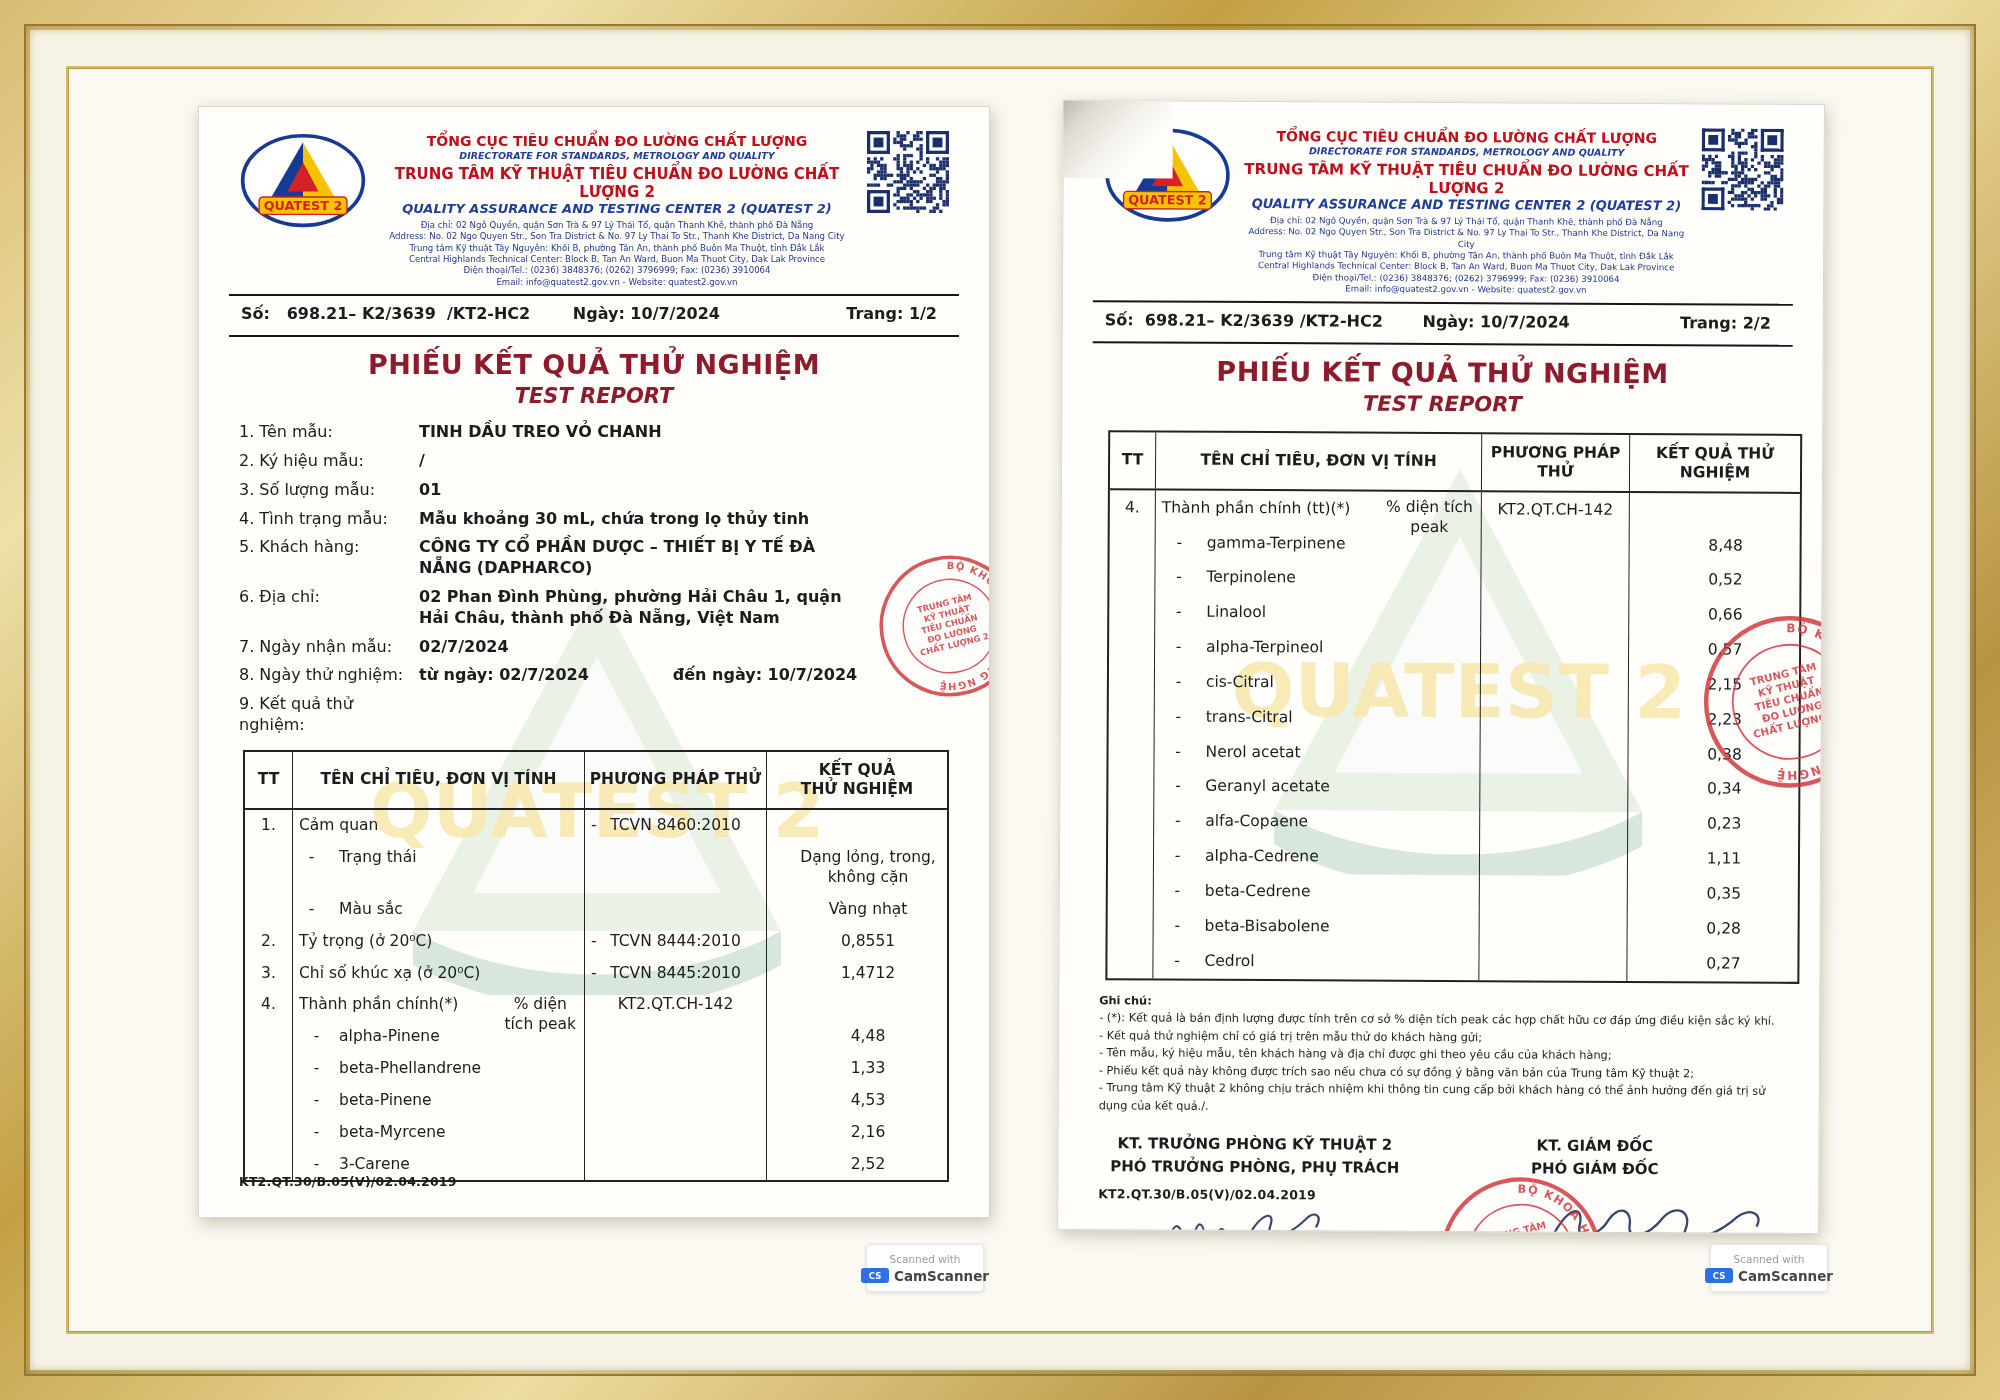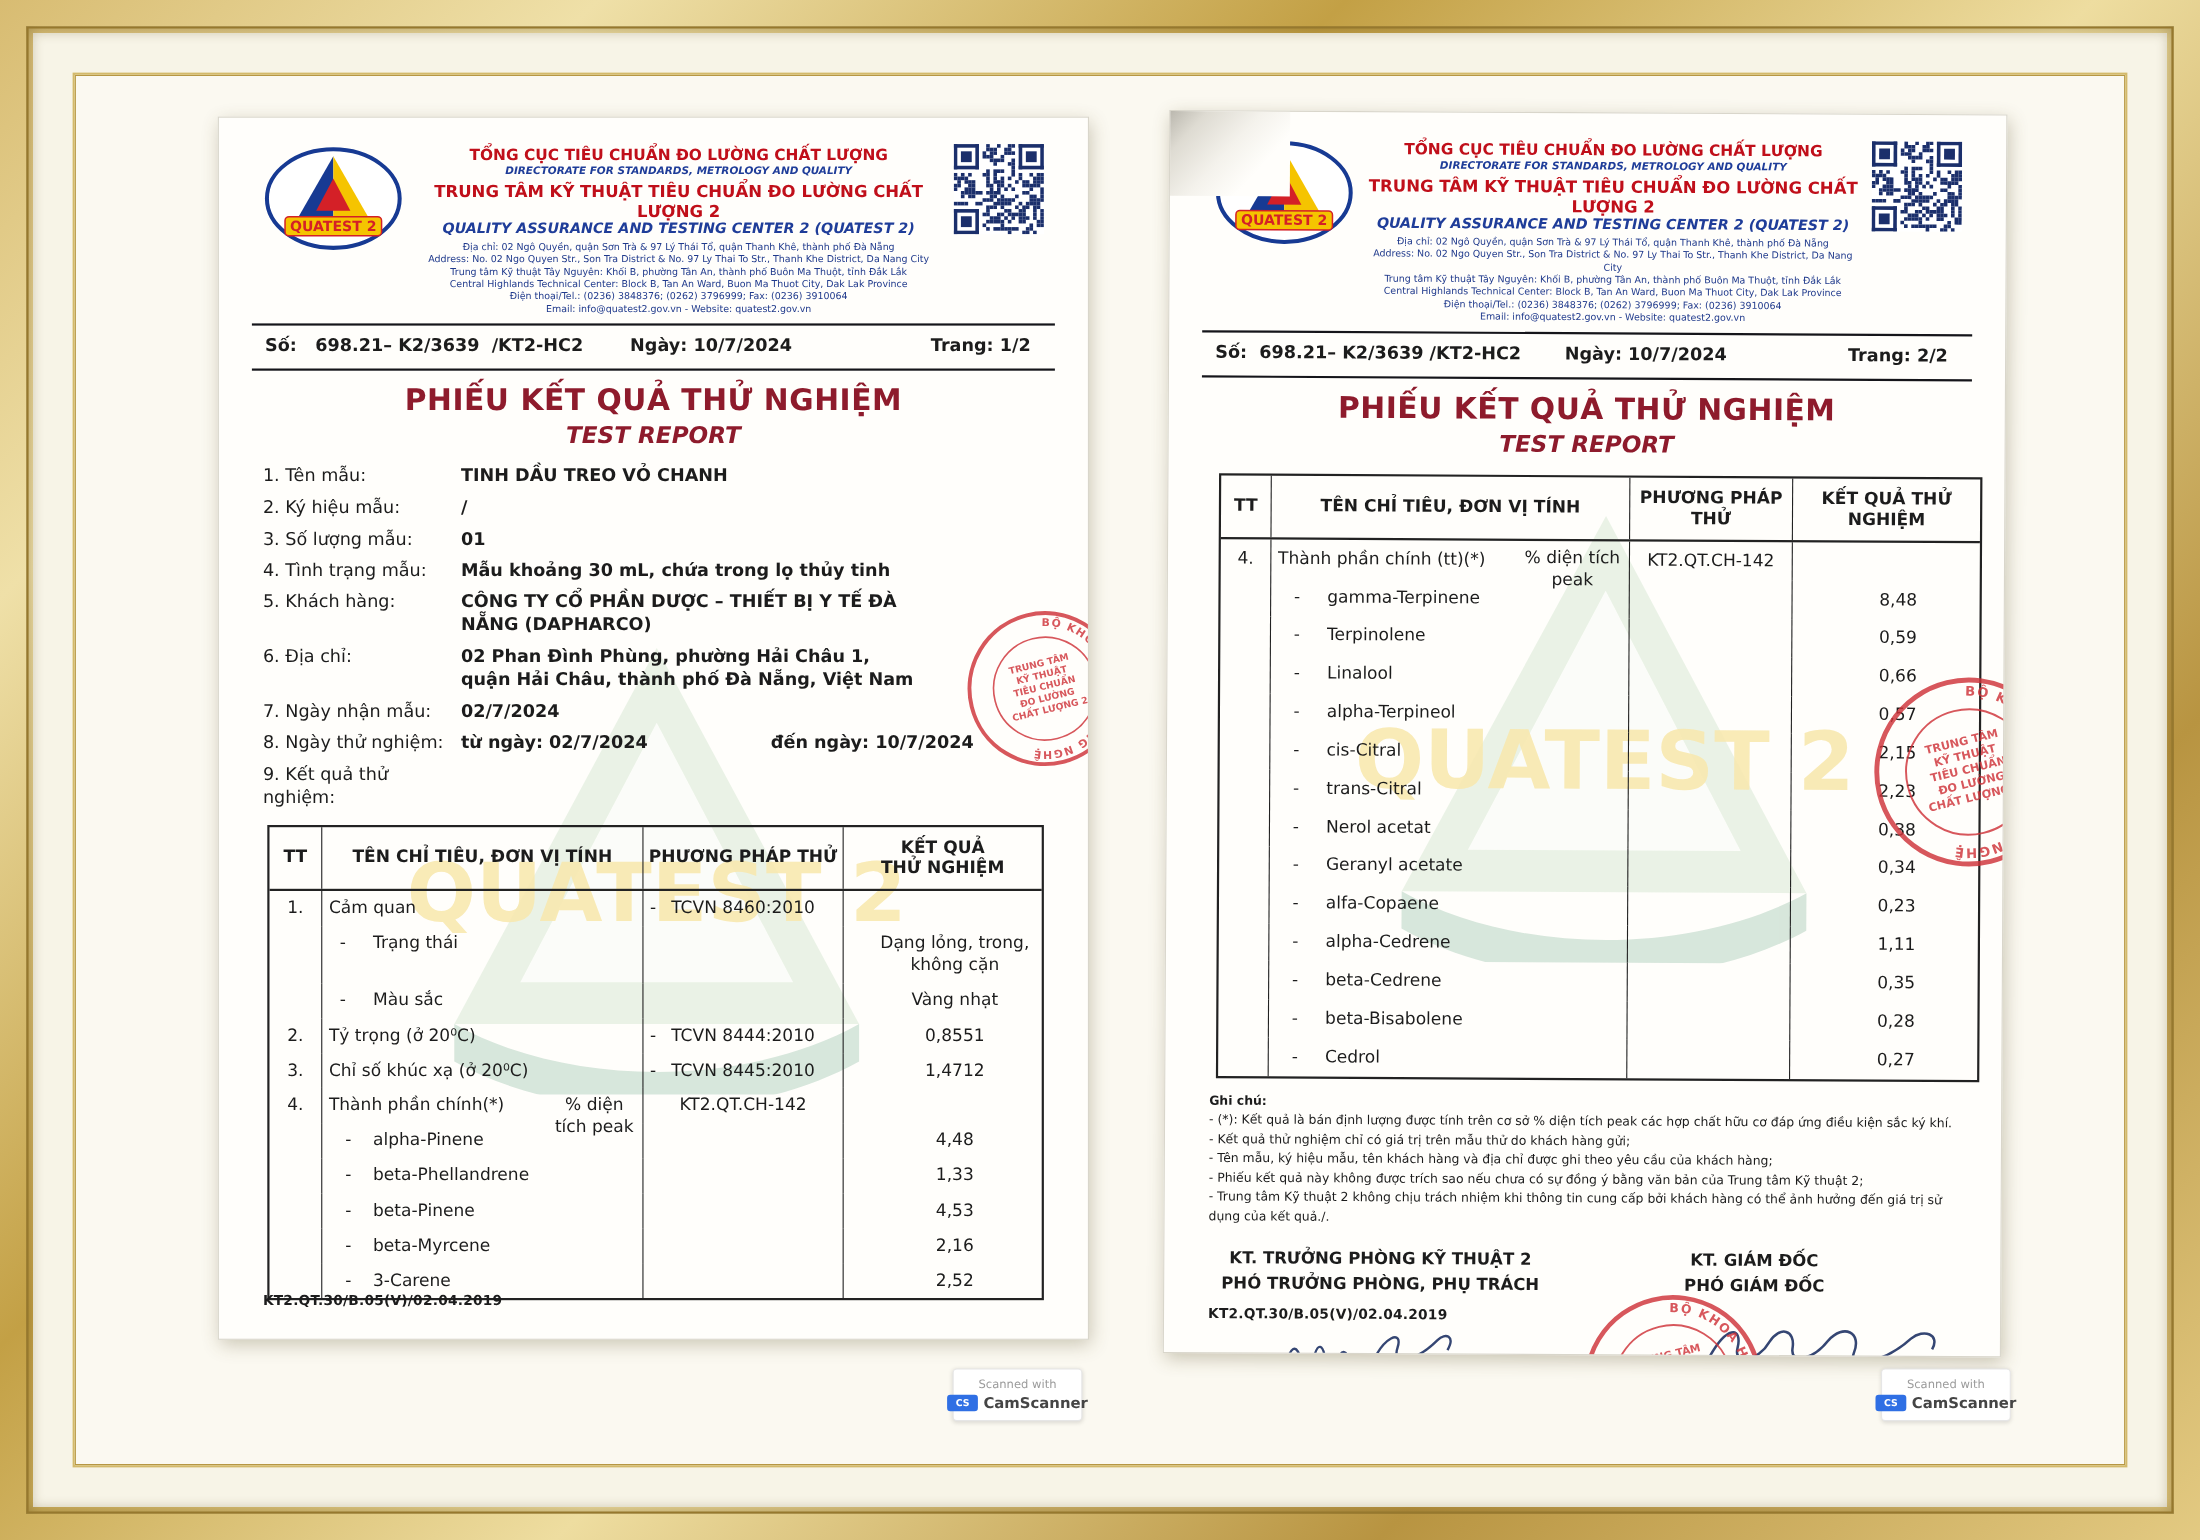--- a/index.html
+++ b/index.html
@@ -47,21 +47,21 @@
 
   .titles { text-align:center; margin-top:12px; position:relative; z-index:2; }
   .title-vi { font-size:27px; font-weight:bold; color:#8e1b2c; letter-spacing:.5px; }
   .title-en { font-size:21px; font-weight:bold; font-style:italic; color:#8e1b2c; margin-top:4px; }
 
   
   .info { margin-top:14px; font-size:16px; position:relative; z-index:2; }
   .info-row { display:flex; margin-bottom:8px; line-height:1.3; }
   .ilabel { width:180px; flex:none; }
   .ivalue { font-weight:bold; white-space:pre-wrap; }
-  .ivalue2 { font-weight:bold; margin-left:112px; white-space:pre; }
+  .ivalue2 { font-weight:bold; margin-left:84px; white-space:pre; }
 
   
   .ttable { position:relative; z-index:2; border:2px solid #222; font-size:15.5px; }
   .p1 { width:706px; margin:14px 0 0 4px; }
   .p2 { width:694px; margin:16px 0 0 6px; }
   .trow { display:grid; }
   .p1 .trow { grid-template-columns:48px 292px 182px 1fr; }
   .p2 .trow { grid-template-columns:46px 326px 148px 1fr; }
   .thead { font-weight:bold; border-bottom:2px solid #222; }
   .thead .c { display:flex; align-items:center; justify-content:center; text-align:center;
@@ -841,21 +841,21 @@
         <div class="trow">
         <div class="c tt"></div>
         <div class="c name"><span>   -     gamma-Terpinene</span><span class="nright"></span></div>
         <div class="c method"><span class="mdash"></span><span></span></div>
         <div class="c result">8,48</div>
       </div>
         <div class="trow">
         <div class="c tt"></div>
         <div class="c name"><span>   -     Terpinolene</span><span class="nright"></span></div>
         <div class="c method"><span class="mdash"></span><span></span></div>
-        <div class="c result">0,59</div>
+        <div class="c result">0,52</div>
       </div>
         <div class="trow">
         <div class="c tt"></div>
         <div class="c name"><span>   -     Linalool</span><span class="nright"></span></div>
         <div class="c method"><span class="mdash"></span><span></span></div>
         <div class="c result">0,66</div>
       </div>
         <div class="trow">
         <div class="c tt"></div>
         <div class="c name"><span>   -     alpha-Terpineol</span><span class="nright"></span></div>

